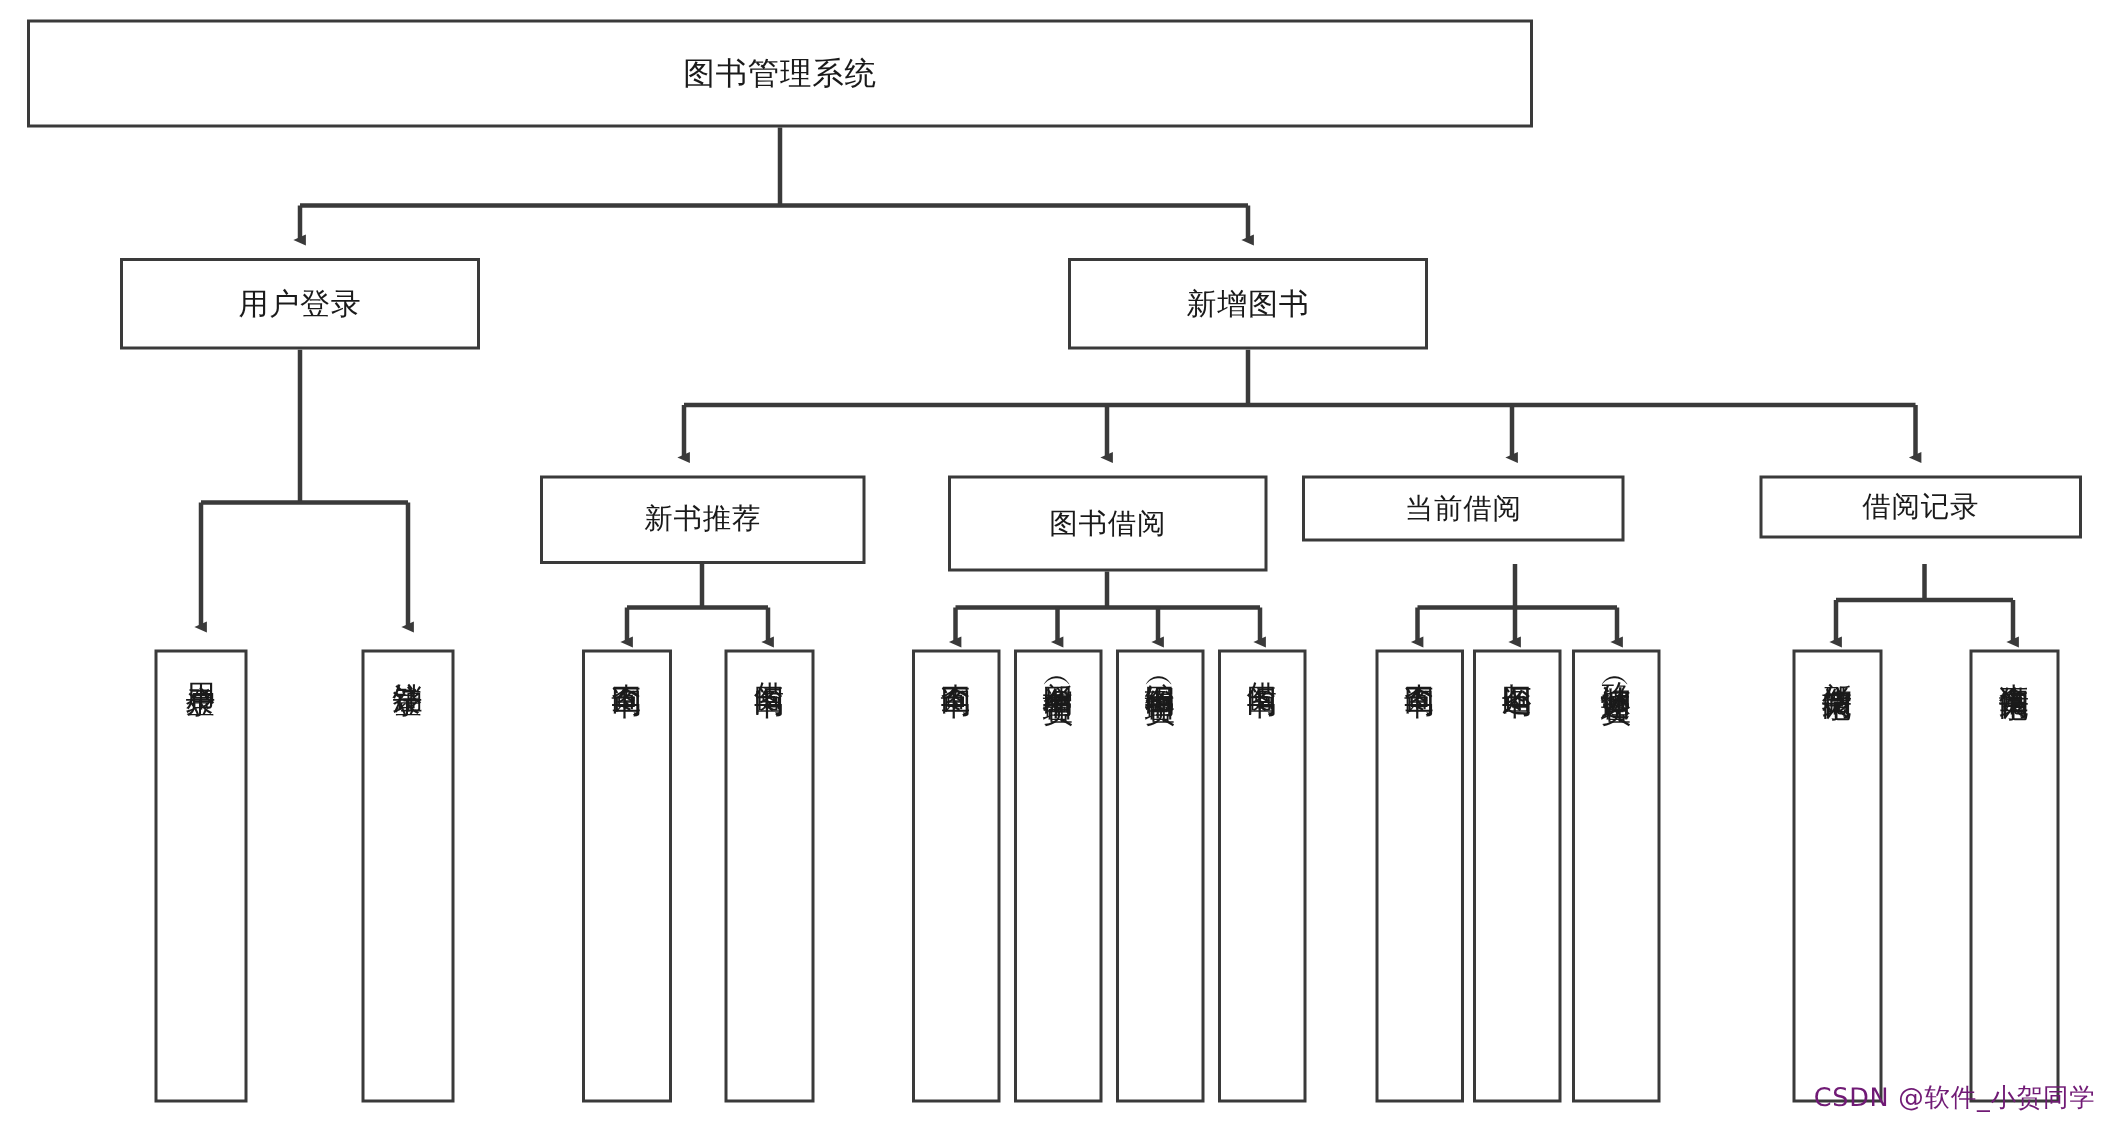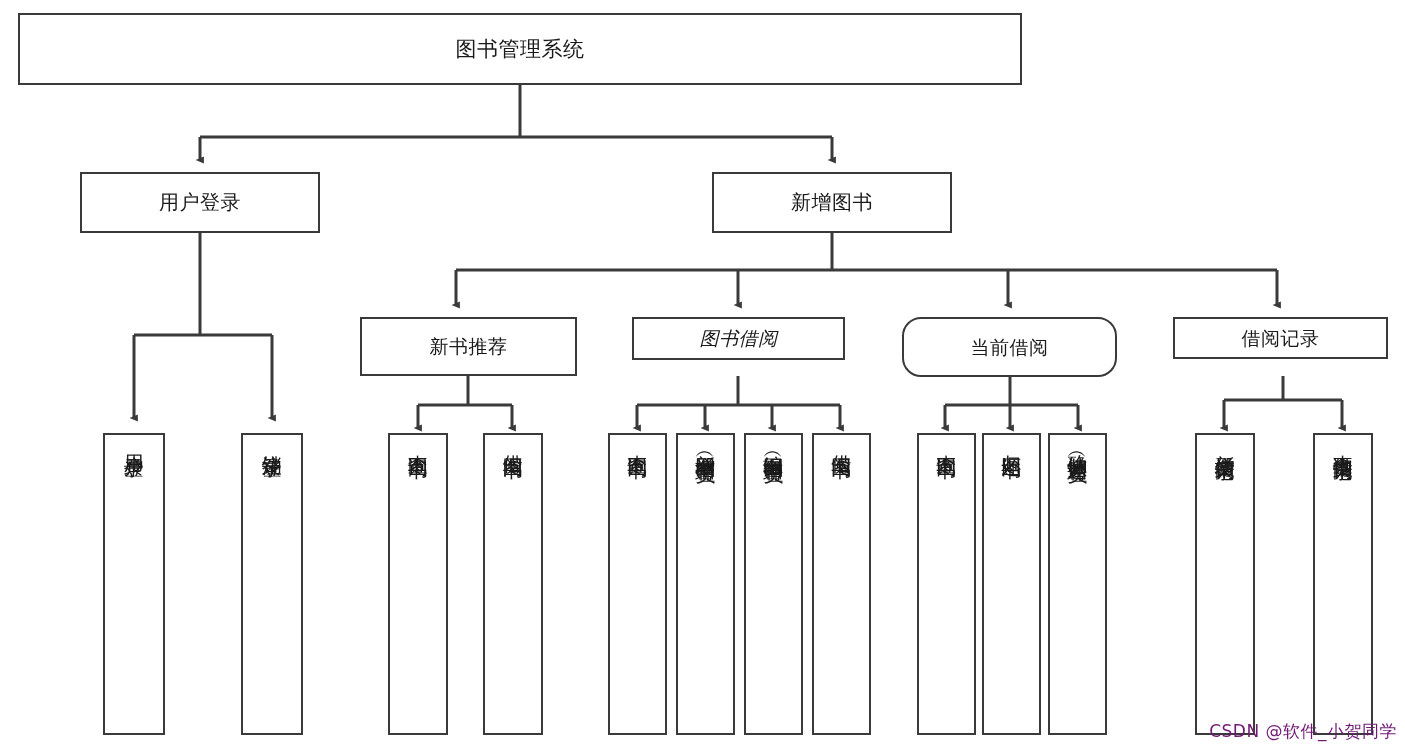--- a/index.html
+++ b/index.html
@@ -142,24 +142,24 @@
   <div class="node node-l2" style="left:80px; top:172px; width:240px; height:61px;">
     <span class="label">用户登录</span>
   </div>
   <div class="node node-l2" style="left:712px; top:172px; width:240px; height:61px;">
     <span class="label">新增图书</span>
   </div>
 
   <div class="node node-l3" style="left:360px; top:317px; width:217px; height:59px;">
     <span class="label">新书推荐</span>
   </div>
-  <div class="node node-l3" style="left:632px; top:317px; width:213px; height:43px;font-style:italic;">
+  <div class="node node-l3" style="left:632px; top:317px; width:213px; height:64px;">
     <span class="label">图书借阅</span>
   </div>
-  <div class="node node-l3" style="left:902px; top:317px; width:215px; height:60px;border-radius:19px;">
+  <div class="node node-l3" style="left:868px; top:317px; width:215px; height:44px;">
     <span class="label">当前借阅</span>
   </div>
   <div class="node node-l3" style="left:1173px; top:317px; width:215px; height:42px;">
     <span class="label">借阅记录</span>
   </div>
 
   <div class="node node-leaf" style="left:103px; top:433px; width:62px; height:302px;">
     <span class="label">用户登录</span>
   </div>
   <div class="node node-leaf" style="left:241px; top:433px; width:62px; height:302px;">

